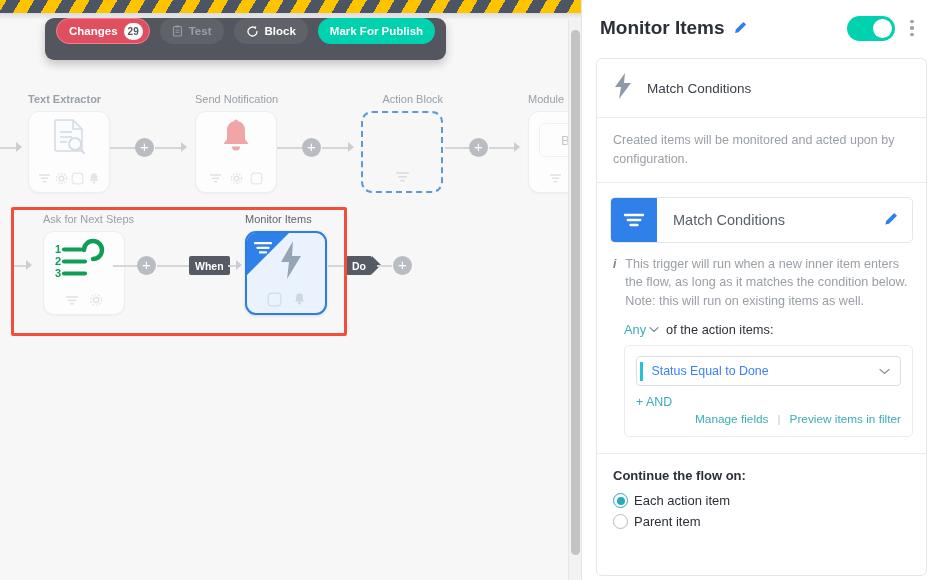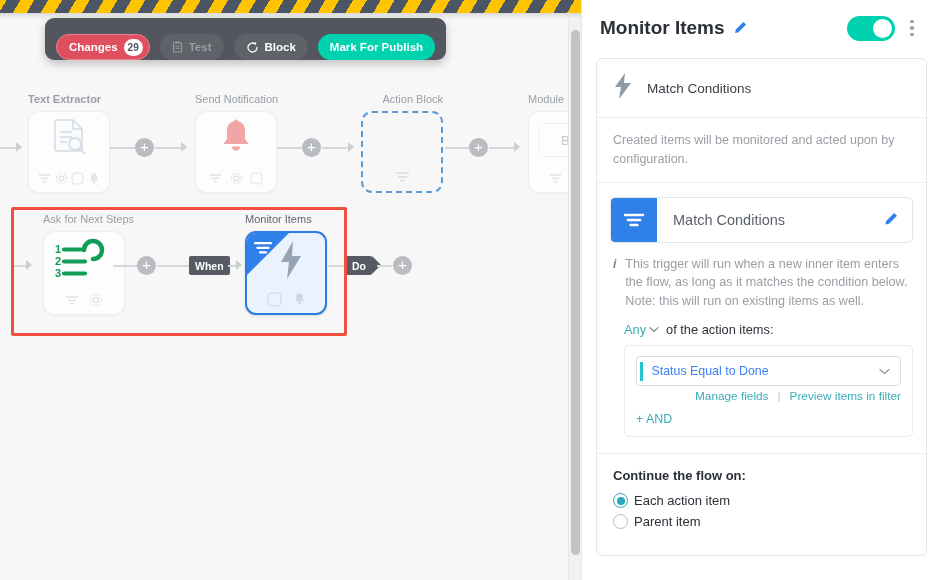--- a/index.html
+++ b/index.html
@@ -38,21 +38,21 @@
     background: linear-gradient(to bottom, rgba(0,0,0,0.11), rgba(0,0,0,0));
     z-index: 39;
   }
 
   
   #toolbar {
     position: absolute; left: 45px; top: 18px;
     height: 42px;
     background: #53565e;
     border-radius: 9px;
-    display: flex; align-items: flex-end;
+    display: flex; align-items: flex-start;
     padding: 0 11px;
     gap: 10px;
     box-shadow: 0 4px 10px rgba(0,0,0,0.22);
     z-index: 45;
   }
   .tb-btn {
     height: 26px;
     border-radius: 13px;
     display: flex; align-items: center;
     gap: 6px;
@@ -423,21 +423,21 @@
     border-color: #2aa9b8;
   }
   .radio-dot.on::after {
     content: "";
     width: 8px; height: 8px;
     border-radius: 50%;
     background: #2aa9b8;
   }
 
   
-  #match-card { padding-bottom: 4px; }
+  #match-card { padding-bottom: 24px; }
 </style>
 </head>
 <body>
 
 <div id="app">
 
   <div id="canvas-pane">
 
     <div id="hazard-bar"></div>
     <div id="hazard-shadow"></div>
@@ -767,26 +767,26 @@
       <div id="filter-box">
         <div id="condition-field">
           <div id="condition-accent"></div>
           <span id="condition-text">Status Equal to Done</span>
           <span id="condition-chevron">
             <svg width="11" height="7" viewBox="0 0 11 7">
                 <path d="M1 1.5 L5.5 5.5 L10 1.5" fill="none" stroke="#8a939c" stroke-width="1.2" stroke-linecap="round"></path>
               </svg>
           </span>
         </div>
+        <div id="and-link">+ AND</div>
         <div id="filter-links">
           <a>Manage fields</a>
           <span class="sep">|</span>
           <a>Preview items in filter</a>
         </div>
-        <div id="and-link">+ AND</div>
       </div>
 
       <div id="continue-card">
         <div id="continue-title">Continue the flow on:</div>
         <div class="radio-row">
           <span class="radio-dot on"></span>
           <span>Each action item</span>
         </div>
         <div class="radio-row">
           <span class="radio-dot"></span>

